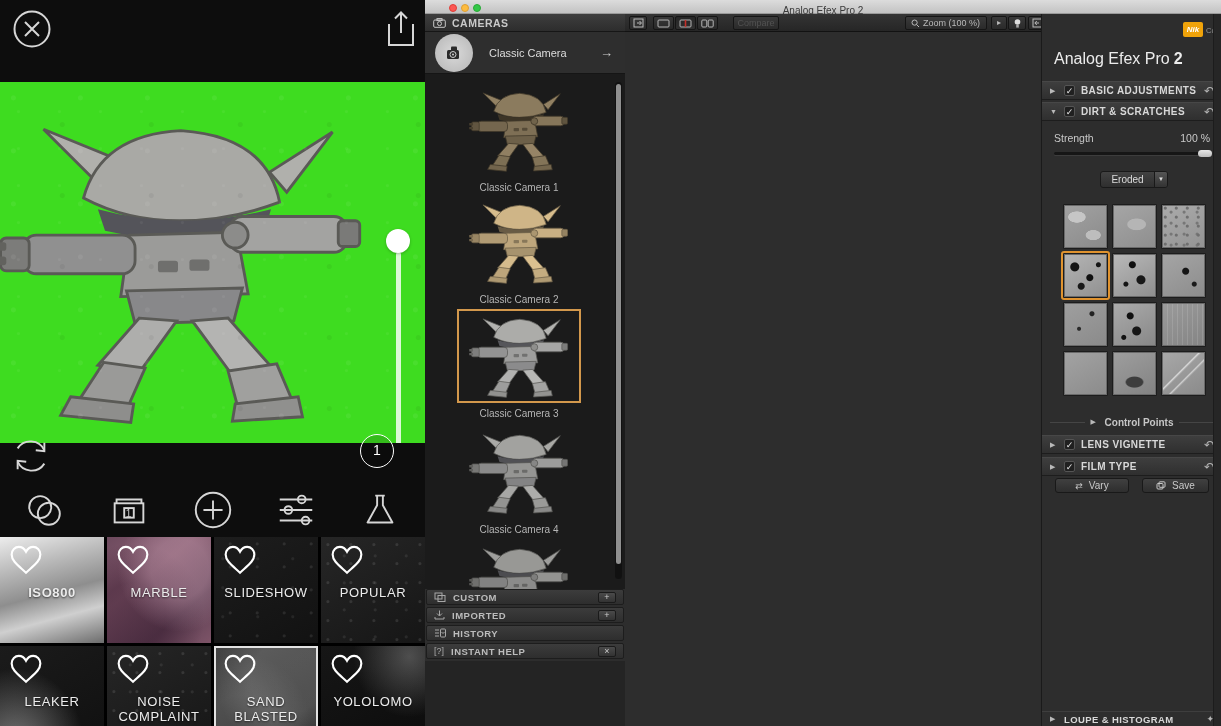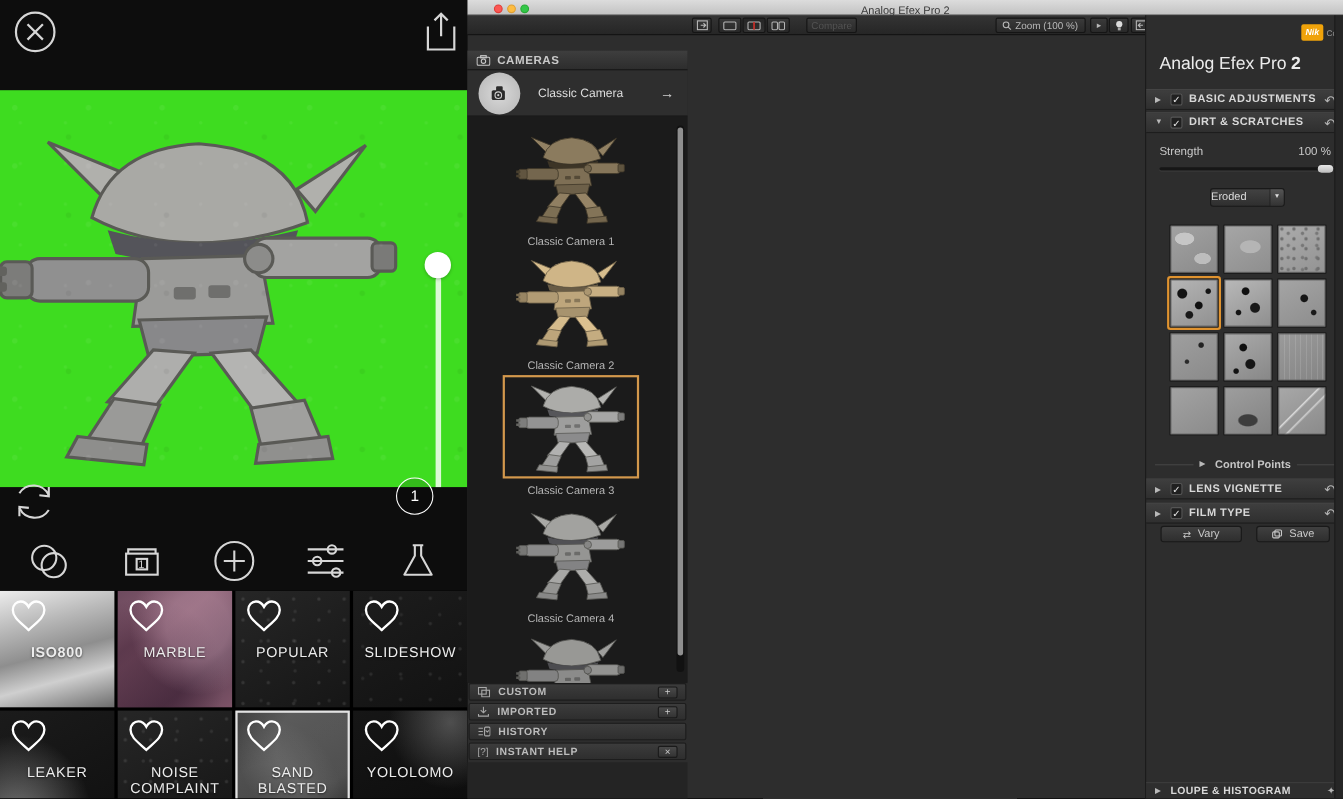--- a/index.html
+++ b/index.html
@@ -60,21 +60,21 @@
   #editor { position:absolute; left:425px; top:0; width:796px; height:726px; background:#2d2d2d; }
   .titlebar { position:absolute; left:0; top:0; width:796px; height:14px;
     background:linear-gradient(#dcdcdc,#c3c3c3); border-bottom:1px solid #9a9a9a; text-align:center; }
   .titlebar .wtitle { font-size:10px; color:#393939; line-height:14px; }
   .tl { position:absolute; top:3.5px; width:8px; height:8px; border-radius:50%; }
   .tl.red{ left:24px; background:#fc5753; border:.5px solid #df3e38;}
   .tl.yel{ left:36px; background:#fdbc40; border:.5px solid #de9f34;}
   .tl.grn{ left:48px; background:#33c748; border:.5px solid #27aa35;}
   .chrome-strip { position:absolute; left:0; top:14px; width:796px; height:18px; background:linear-gradient(#343434,#262626); border-bottom:1px solid #121212; }
   
-  .cam-panel { position:absolute; left:0; top:14px; width:200px; height:574px; background:#242424;margin-top:32px; }
+  .cam-panel { position:absolute; left:0; top:14px; width:200px; height:574px; background:#242424; }
   .cam-header { position:absolute; left:0; top:0; width:200px; height:18px; background:linear-gradient(#3e3e3e,#2d2d2d);
     border-bottom:1px solid #161616; display:flex; align-items:center; gap:6px; padding:0 8px; }
   .cam-header span { font-size:10.5px; font-weight:bold; color:#c9c9c9; letter-spacing:.5px; }
   .cam-cat { position:absolute; left:0; top:18px; width:200px; height:42px; background:#2e2e2e; border-bottom:1px solid #151515;
     display:flex; align-items:center; }
   .cam-cat .circle { position:absolute; left:10px; top:2px; width:38px; height:38px; border-radius:50%;
     background:radial-gradient(#d9d9d9,#b5b5b5); display:flex; align-items:center; justify-content:center; }
   .cam-cat .cat-label { position:absolute; left:64px; font-size:11px; color:#dcdcdc; }
   .cam-cat .cat-arrow { position:absolute; right:12px; color:#cfcfcf; font-size:13px; }
   .cam-list { position:absolute; left:0; top:60px; width:200px; height:515px; background:#1b1b1b; overflow:hidden; }
@@ -128,21 +128,21 @@
     color:#e8e8e8; font-size:9px; line-height:10px; text-align:center; }
   .sec-title { font-size:10px; font-weight:bold; color:#d8d8d8; letter-spacing:.4px; }
   .reset { margin-left:auto; color:#b5b5b5; font-size:12px; line-height:10px; }
   .strength-row { position:absolute; left:12px; top:118px; width:156px; display:flex; justify-content:space-between; }
   .strength-row .lab { font-size:10.5px; color:#c9c9c9; }
   .strength-row .val { font-size:10.5px; color:#c9c9c9; }
   .slider { position:absolute; left:12px; top:138px; width:156px; height:3px; background:#161616; border-radius:2px; box-shadow:0 1px 0 rgba(255,255,255,.08); }
   .slider .handle { position:absolute; right:-2px; top:-2px; width:14px; height:7px; background:linear-gradient(#e8e8e8,#bdbdbd); border-radius:4px; }
   .dropdown { position:absolute; left:58px; top:157px; width:68px; height:17px; background:linear-gradient(#424242,#2f2f2f);
     border:1px solid #191919; border-radius:3px; color:#dcdcdc; font-size:10px; display:flex; align-items:center; }
-  .dropdown .dlabel { flex:1; }
+  .dropdown .dlabel { flex:1; text-align:center; }
   .dropdown .darrow { width:13px; height:15px; background:linear-gradient(#555,#333); border-left:1px solid #191919;
     color:#ddd; font-size:6px; text-align:center; line-height:15px; border-radius:0 2px 2px 0; }
   .tex-grid { position:absolute; left:21px; top:190px; width:143px; display:grid; grid-template-columns:repeat(3,45px); grid-auto-rows:45px; gap:4px; }
   .tex { border:1px solid #1c1c1c; box-shadow:inset 0 0 0 1px #6a6a6a; border-radius:1px; }
   .tex.sel { outline:2px solid #e0932f; outline-offset:0; }
   .t1 { background:radial-gradient(ellipse 14px 9px at 30% 28%, #c6c6c6 60%, transparent 65%),
         radial-gradient(ellipse 12px 8px at 68% 70%, #bdbdbd 60%, transparent 66%),
         linear-gradient(150deg,#a2a2a2,#8a8a8a); }
   .t2 { background:radial-gradient(ellipse 16px 10px at 55% 45%, #b5b5b5 55%, transparent 62%),
         linear-gradient(150deg,#a6a6a6,#8e8e8e); }
@@ -296,31 +296,31 @@
             <use href="#heart"></use>
           </svg>
         <div class="flabel">ISO800</div>
       </div>
       <div class="tile bg-marble">
         <svg class="heart" viewBox="0 0 32 30">
             <use href="#heart"></use>
           </svg>
         <div class="flabel">MARBLE</div>
       </div>
+      <div class="tile bg-dark2">
+        <svg class="heart" viewBox="0 0 32 30">
+            <use href="#heart"></use>
+          </svg>
+        <div class="flabel">SLIDESHOW</div>
+      </div>
       <div class="tile bg-dark1">
         <svg class="heart" viewBox="0 0 32 30">
             <use href="#heart"></use>
           </svg>
         <div class="flabel">POPULAR</div>
-      </div>
-      <div class="tile bg-dark2">
-        <svg class="heart" viewBox="0 0 32 30">
-            <use href="#heart"></use>
-          </svg>
-        <div class="flabel">SLIDESHOW</div>
       </div>
       <div class="tile bg-leak">
         <svg class="heart" viewBox="0 0 32 30">
             <use href="#heart"></use>
           </svg>
         <div class="flabel">LEAKER</div>
       </div>
       <div class="tile bg-dark1">
         <svg class="heart" viewBox="0 0 32 30">
             <use href="#heart"></use>

